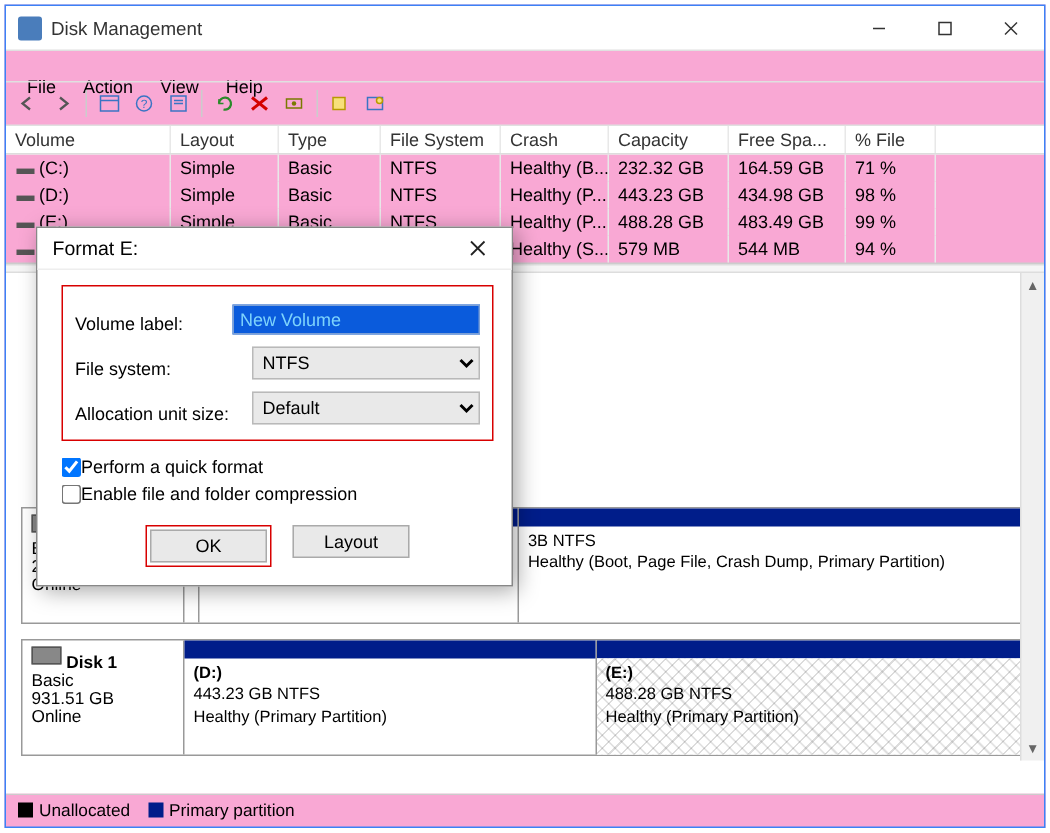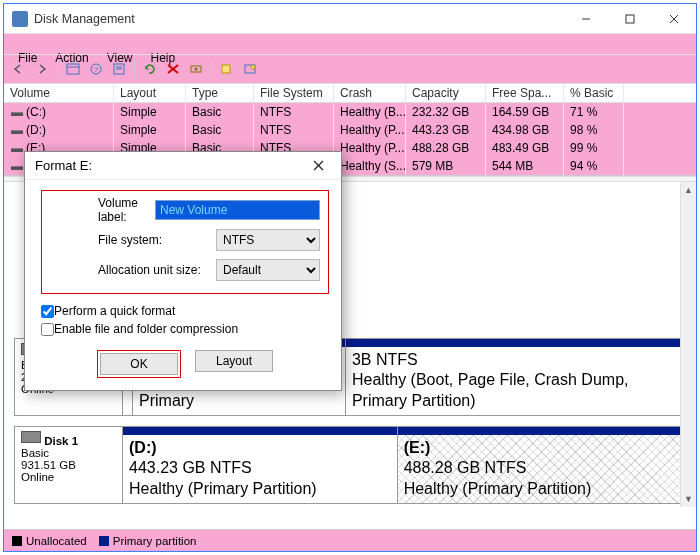--- a/index.html
+++ b/index.html
@@ -33,21 +33,21 @@
 
   
   .disklayout { flex:1; background:#fff; padding:6px 10px 2px 10px; overflow:auto; position:relative; }
   .diskrow { display:flex; border:1px solid #999; margin-bottom:10px; height:78px; background:#fff; }
   .diskinfo { width:108px; border-right:1px solid #999; padding:4px 6px; font-size:11.5px; position:relative; }
   .diskinfo .dicon{ width:20px; height:12px; background:#888; display:inline-block; border:1px solid #555; margin-bottom:2px;}
   .diskparts { flex:1; display:flex; }
   .part { border-right:1px solid #999; position:relative; padding:0; display:flex; flex-direction:column; }
   .part:last-child { border-right:none; }
   .partbar { height:12px; background:#001d8a; }
-  .partbody { flex:1; padding:3px 6px; font-size:16px; line-height:1.3; }
+  .partbody { flex:1; padding:3px 6px; font-size:11px; line-height:1.3; }
   .part.hatch .partbody { background:
     repeating-linear-gradient(45deg, #fff 0 5px, #dcdcdc 5px 6px),
     repeating-linear-gradient(-45deg, #fff 0 5px, #dcdcdc 5px 6px);
     background-blend-mode: multiply;
   }
 
   
   .d0p0{width:10px}
   .d0p1{flex:1}
   .d0p2{flex:1.6}
@@ -65,21 +65,21 @@
 
   
   .splitter { height:6px; background:#f5f5f5; border-top:1px solid #ddd; border-bottom:1px solid #ddd; }
 
   
   .dialog { position:absolute; left:24px; top:151px; width:318px; background:#fff; border:1px solid #888; box-shadow:3px 3px 14px rgba(0,0,0,.35); z-index:50; }
   .dlg-title { height:28px; display:flex; align-items:center; padding:0 6px 0 10px; background:#fff; border-bottom:1px solid #eee;}
   .dlg-title span.t { flex:1; font-size:13px; }
   .dlg-x { width:34px; height:24px; display:flex; align-items:center; justify-content:center; cursor:pointer; font-size:14px;}
   .dlg-body { padding:10px 12px 12px 16px; }
-  .row { display:flex; align-items:center; height:26px; margin-bottom:4px;margin-left:48px; }
+  .row { display:flex; align-items:flex-end; height:26px; margin-bottom:4px; }
   .row label { width:118px; font-size:12px; }
   .row input[type=text] { flex:1; height:20px; border:1px solid #7a9fd6; padding:0 4px; font-size:12px; background:#fff;}
   .row input.sel { background:#0a5bdc; color:#7dd3fc; }
   .row select { flex:1; height:22px; border:1px solid #b9b9b9; background:#e9e9e9; font-size:12px; padding:0 2px;}
   .redbox { border:1.5px solid #d80000; padding:6px 8px 6px 8px; margin-bottom:10px; }
   .chk { display:flex; align-items:center; gap:0; margin-top:4px; font-size:12px; }
   .chk input{ width:13px; height:13px; }
   .dlg-btns { display:flex; justify-content:center; gap:14px; margin-top:14px; }
   .dlg-btns button { width:78px; height:22px; background:#e9e9e9; border:1px solid #aaa; cursor:pointer; font-size:12px;}
   .okwrap { border:1.5px solid #d80000; padding:2px; }
@@ -185,21 +185,21 @@
 
   <div class="vollist">
     <div class="volhead">
       <div class="c0">Volume</div>
       <div class="c1">Layout</div>
       <div class="c2">Type</div>
       <div class="c3">File System</div>
       <div class="c4">Crash</div>
       <div class="c5">Capacity</div>
       <div class="c6">Free Spa...</div>
-      <div class="c7">% Basic</div>
+      <div class="c7">% File</div>
     </div>
     <div class="volrows">
       <div class="volrow">
         <div class="c0"><span class="volicon">▬</span><span>(C:)</span></div>
         <div class="c1">Simple</div>
         <div class="c2">Basic</div>
         <div class="c3">NTFS</div>
         <div class="c4">Healthy (B...</div>
         <div class="c5">232.32 GB</div>
         <div class="c6">164.59 GB</div>

